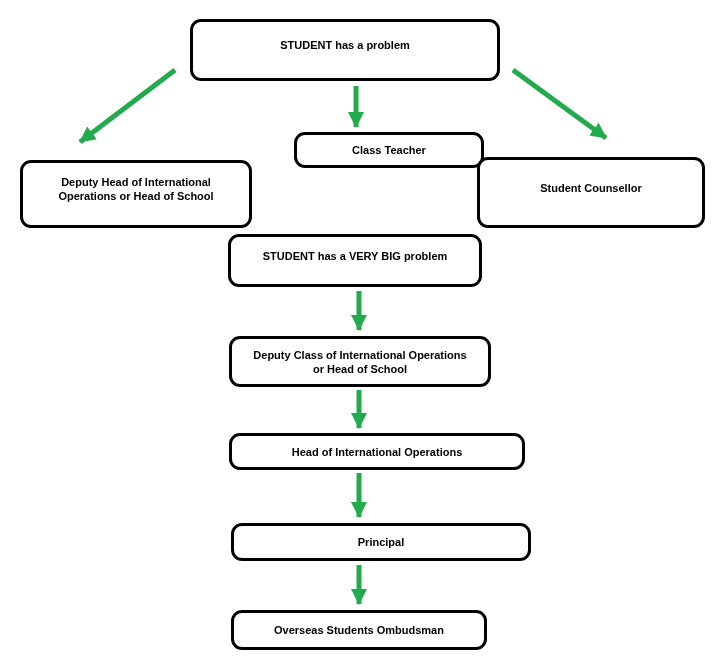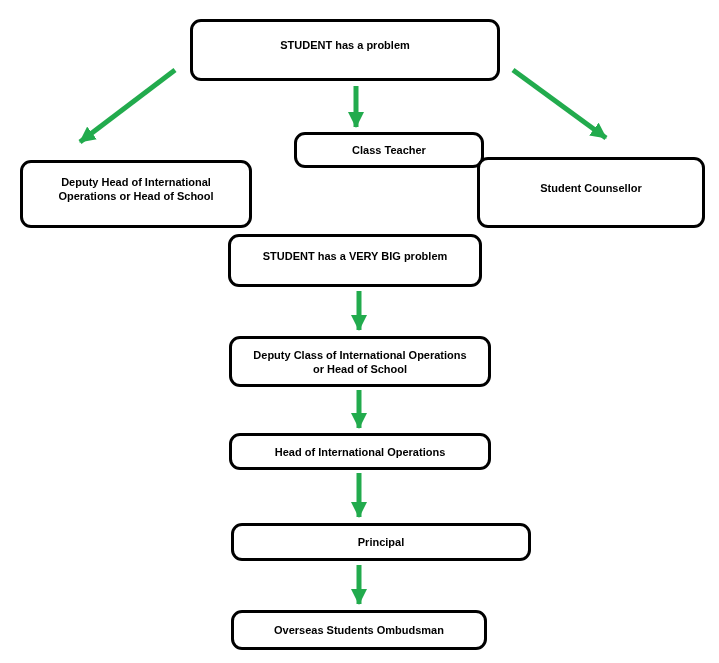--- a/index.html
+++ b/index.html
@@ -35,21 +35,21 @@
   }
   .node .line { display: block; }
   .bias-up { padding-bottom: 10px; }
   
   .n0 { left: 190px; top: 19px;  width: 310px; height: 62px; }
   .n1 { left: 20px;  top: 160px; width: 232px; height: 68px; }
   .n2 { left: 260px; top: 132px; width: 190px; height: 36px; margin-left: 34px; }
   .n3 { left: 477px; top: 157px; width: 228px; height: 71px; }
   .n4 { left: 228px; top: 234px; width: 254px; height: 53px; }
   .n5 { left: 229px; top: 336px; width: 262px; height: 51px; }
-  .n6 { left: 229px; top: 433px; width: 262px; height: 37px; text-align: center; }
+  .n6 { left: 229px; top: 433px; width: 296px; height: 37px; text-align: center; }
   .n7 { left: 231px; top: 523px; width: 300px; height: 38px; }
   .n8 { left: 231px; top: 610px; width: 256px; height: 40px; }
 </style>
 </head>
 <body>
 
 <div id="canvas">
 
   <svg class="arrows" viewBox="0 0 719 663" xmlns="http://www.w3.org/2000/svg">
     <defs>

